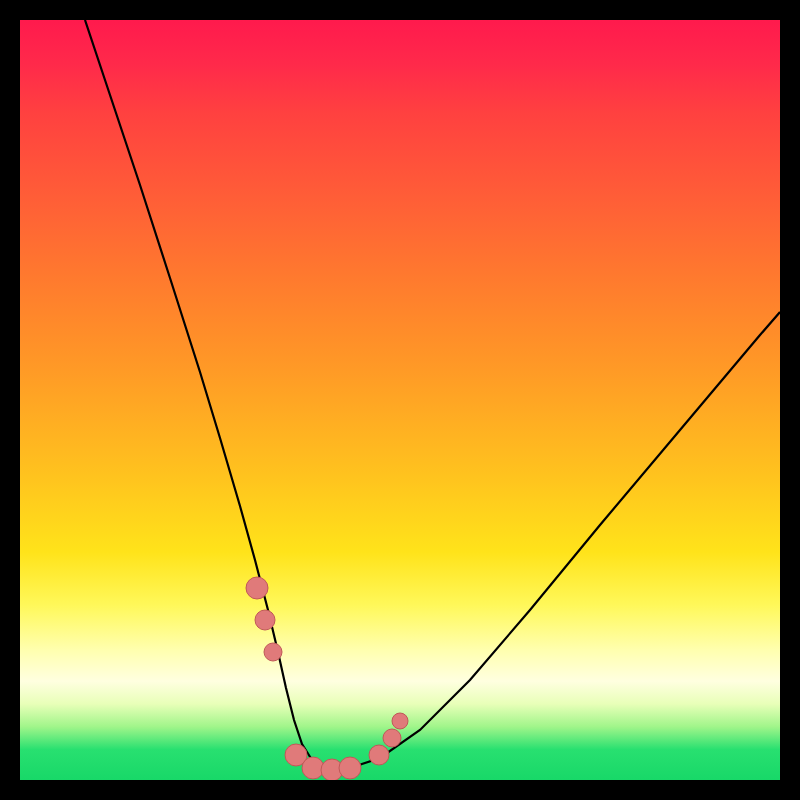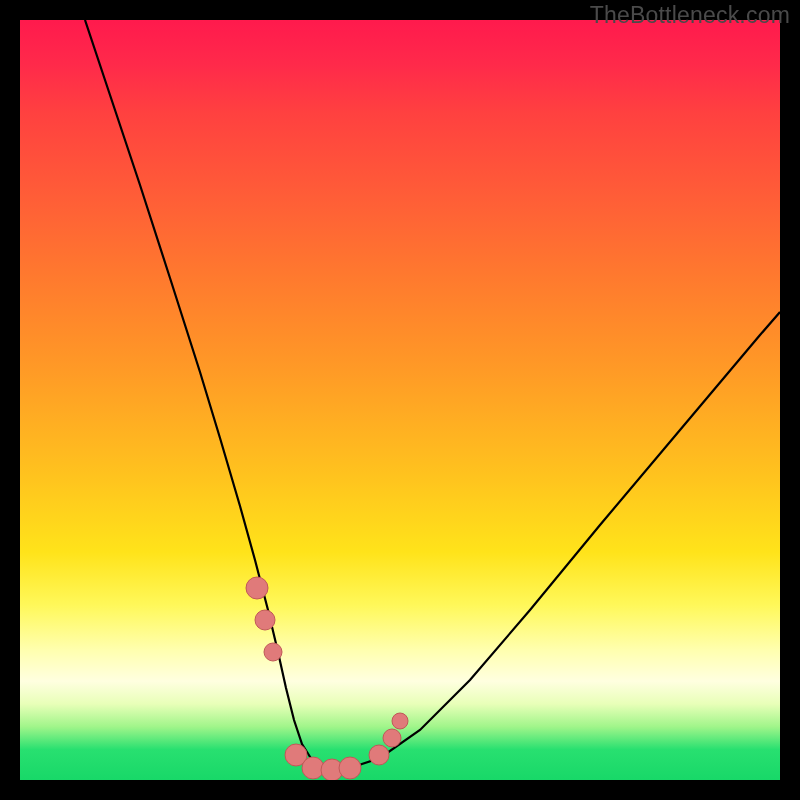--- a/index.html
+++ b/index.html
@@ -70,21 +70,20 @@
   .marker {
     fill: #e07a7a;
     stroke: #c05858;
     stroke-width: 1;
   }
 </style>
 </head>
 <body>
 
 <div class="frame">
-  <div class="watermark">TheBottleneck.com</div>
 
   <div class="plot-area">
     <div class="gradient"></div>
 
     <svg class="curve" viewBox="0 0 760 760" preserveAspectRatio="none">
       <path class="main" d="M65 0 L90 75 L120 165 L150 258 L180 352 L200 418 L220 486 L235 540 L248 590 L258 632 L266 668 L274 700 L282 724 L292 740 L308 748 L330 748 L360 738 L400 710 L450 660 L510 590 L580 505 L660 410 L740 315 L760 292 "></path>
       <g>
           <circle cx="237" cy="568" r="11" class="marker"></circle>
           <circle cx="245" cy="600" r="10" class="marker"></circle>
           <circle cx="253" cy="632" r="9" class="marker"></circle>

